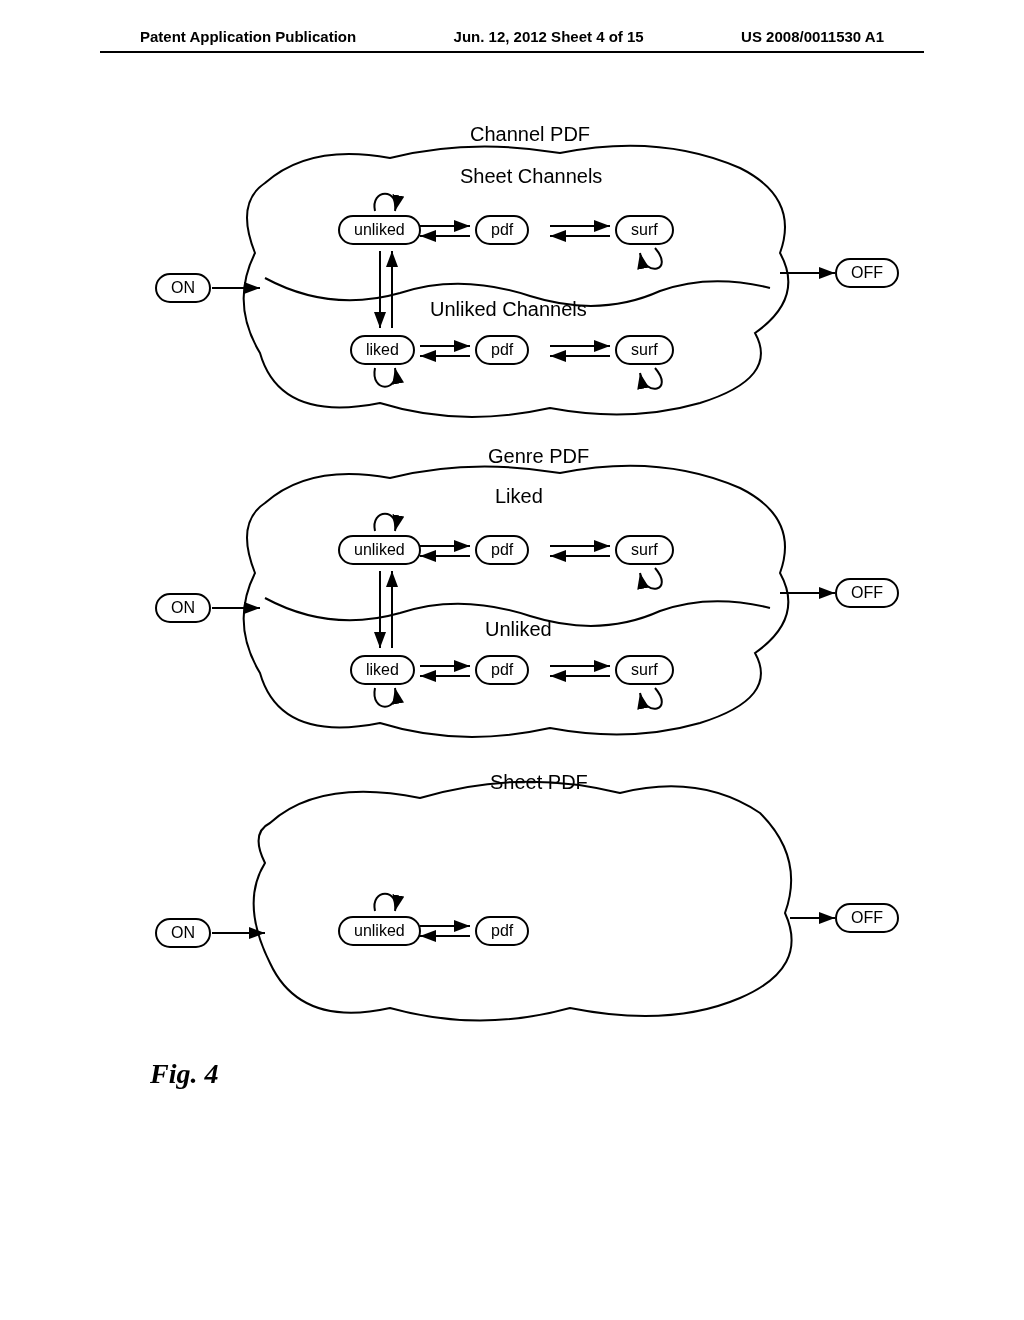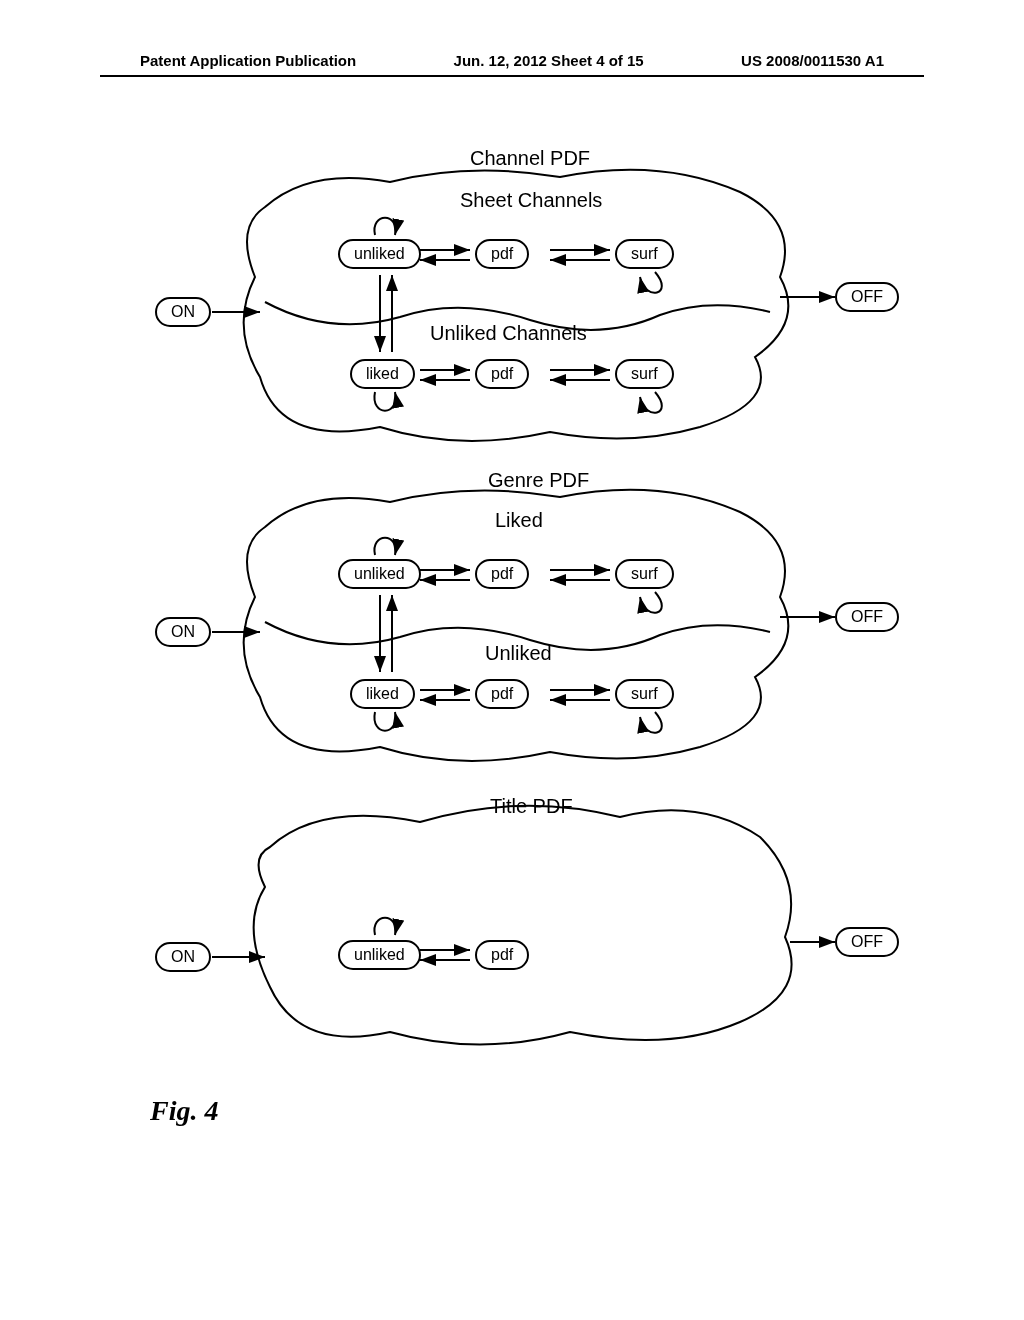--- a/index.html
+++ b/index.html
@@ -6,21 +6,21 @@
   body {
     width: 1024px;
     height: 1320px;
     background: #fff;
     font-family: Arial, Helvetica, sans-serif;
     position: relative;
   }
   .page {
     position: absolute;
     inset: 0;
-    padding: 52px 100px 70px 100px;
+    padding: 28px 100px 70px 100px;
     border-radius: 17px;
   }
   .header {
     display: flex;
     justify-content: space-between;
     font-size: 15px;
     font-weight: bold;
     padding: 0 40px 6px 40px;
     border-bottom: 2px solid #000;
   }
@@ -45,21 +45,20 @@
     position: absolute;
     font-size: 20px;
     white-space: nowrap;
   }
   .fig-caption {
     position: absolute;
     font-family: "Times New Roman", serif;
     font-style: italic;
     font-weight: bold;
     font-size: 28px;
-    margin-top: 13px;
   }
   
   svg.arrows { position: absolute; inset: 0; pointer-events: none; }
 </style>
 </head>
 <body>
 
 <div class="page">
   <div class="header">
     <span>Patent Application Publication</span>
@@ -172,21 +171,21 @@
     <div class="state" style="left:735px; top:475px;">OFF</div>
 
     <div class="state" style="left:238px; top:432px;">unliked</div>
     <div class="state" style="left:375px; top:432px;">pdf</div>
     <div class="state" style="left:515px; top:432px;">surf</div>
 
     <div class="state" style="left:250px; top:552px;">liked</div>
     <div class="state" style="left:375px; top:552px;">pdf</div>
     <div class="state" style="left:515px; top:552px;">surf</div>
 
-    <div class="lbl" style="left:390px; top:668px;">Title PDF</div>
+    <div class="lbl" style="left:390px; top:668px;">Sheet PDF</div>
 
     <div class="state" style="left:55px; top:815px;">ON</div>
     <div class="state" style="left:735px; top:800px;">OFF</div>
 
     <div class="state" style="left:238px; top:813px;">unliked</div>
     <div class="state" style="left:375px; top:813px;">pdf</div>
 
     <div class="fig-caption" style="left:50px; top:955px;">Fig. 4</div>
   </div>
 </div>

